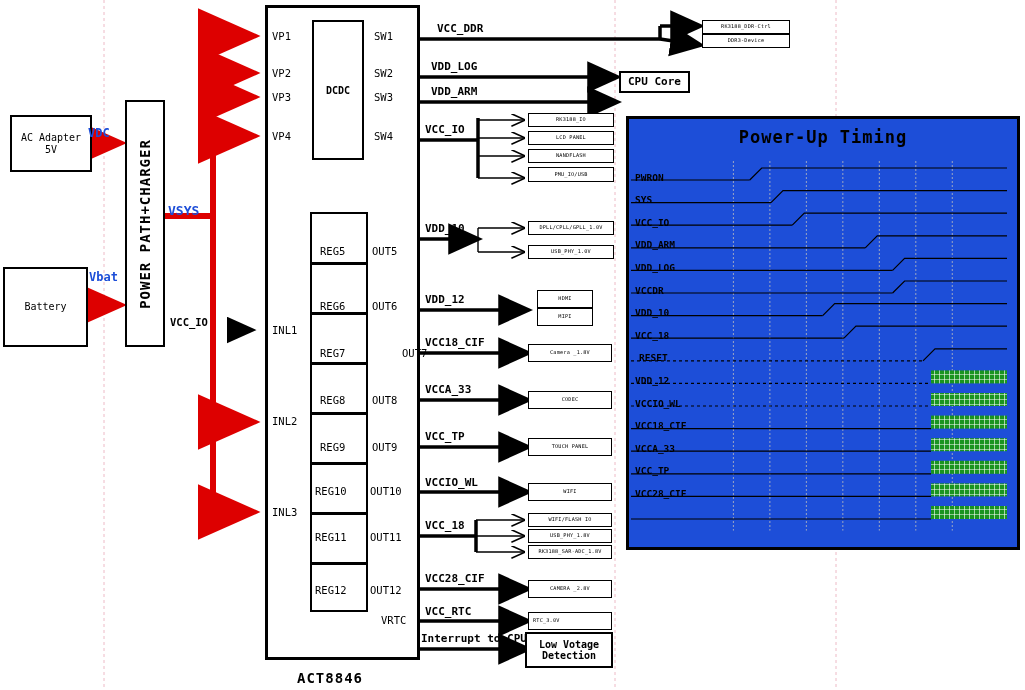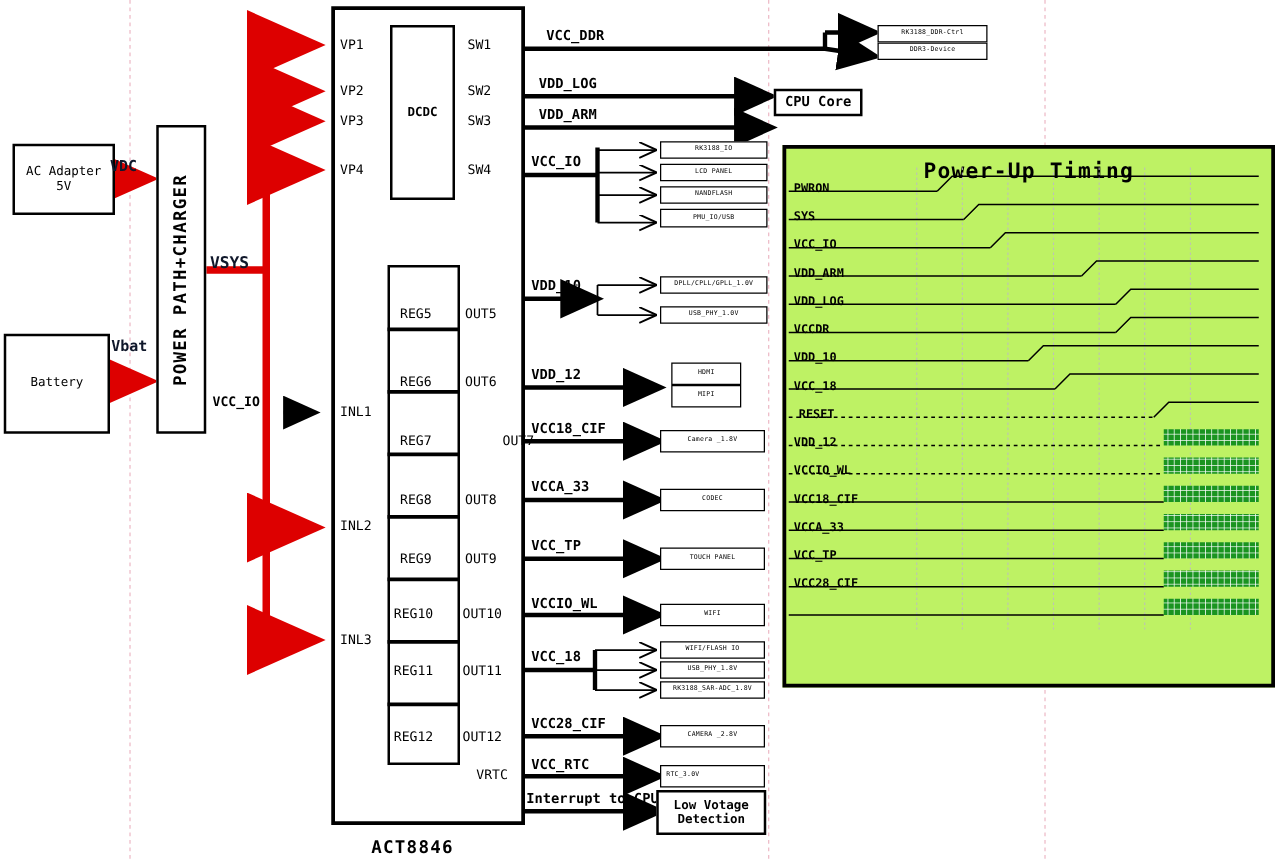--- a/index.html
+++ b/index.html
@@ -5,21 +5,21 @@
   html,body{margin:0;padding:0;background:#ffffff;}
   body{width:1025px;height:690px;font-family:"DejaVu Sans Mono",monospace;}
   #root{position:relative;width:1025px;height:690px;overflow:hidden;background:#fff;}
   .abs{position:absolute;}
   .box{position:absolute;border:2.5px solid #000;background:#fff;box-sizing:border-box;}
   .boxthin{position:absolute;border:1.2px solid #000;background:#fff;box-sizing:border-box;}
   .lbl{position:absolute;font-family:"DejaVu Sans Mono",monospace;color:#000;white-space:nowrap;}
   .ctr{display:flex;align-items:center;justify-content:center;text-align:center;line-height:1.15;}
   .vert{writing-mode:vertical-rl;transform:rotate(180deg);}
   svg{position:absolute;left:0;top:0;}
-  .redtxt{color:#0f172a;font-weight:bold;}
+  .redtxt{color:#1d4ed8;font-weight:bold;}
   .tinytxt{font-size:5.2px;letter-spacing:.2px;}
   .pinlbl{font-size:10.5px;font-weight:normal;}
   .siglbl{font-size:11px;font-weight:bold;}
 </style>
 </head>
 <body>
 
 <div id="root">
 
   <svg width="1025" height="690">
@@ -233,23 +233,23 @@
 
   <div class="boxthin ctr tinytxt" style="left:528px;top:612px;width:84px;height:18px;text-align:left;justify-content:flex-start;padding-left:4px;">RTC_3.0V</div>
 
   <div class="box ctr" style="left:525px;top:632px;width:88px;height:36px;font-size:10px;font-weight:bold;">
     <span>
       <span>Low Votage</span><br>
       <span>Detection</span>
     </span>
   </div>
 
-  <div class="abs" style="left:626px;top:116px;width:394px;height:434px;border:3px solid #000;background:#bef264;box-sizing:border-box;">
+  <div class="abs" style="left:626px;top:116px;width:394px;height:434px;border:3px solid #000;background:#1d4ed8;box-sizing:border-box;">
     <div class="lbl" style="left:0;right:0;top:8px;text-align:center;font-size:17px;font-weight:bold;letter-spacing:1px;">Power-Up Timing</div>
-    <div id="timing-rows" style="position:absolute;left:0;top:13px;width:312px;height:400px;text-align:center;">
+    <div id="timing-rows" style="position:absolute;left:0;top:40px;width:312px;height:400px;text-align:center;">
         <svg width="388" height="377.6">
           <defs>
             <pattern id="gh" width="5" height="5" patternUnits="userSpaceOnUse">
               <rect width="5" height="5" fill="#1a9420"></rect>
               <path d="M0 0 H5 M0 0 V5" stroke="#ffffff" stroke-width="1.2"></path>
             </pattern>
           </defs>
           <line x1="104.4" x2="104.4" y1="2" y2="371.6" stroke="#bdbdbd" stroke-width="0.8" stroke-dasharray="2,2"></line>
           <line x1="140.88" x2="140.88" y1="2" y2="371.6" stroke="#bdbdbd" stroke-width="0.8" stroke-dasharray="2,2"></line>
           <line x1="177.36" x2="177.36" y1="2" y2="371.6" stroke="#bdbdbd" stroke-width="0.8" stroke-dasharray="2,2"></line>

